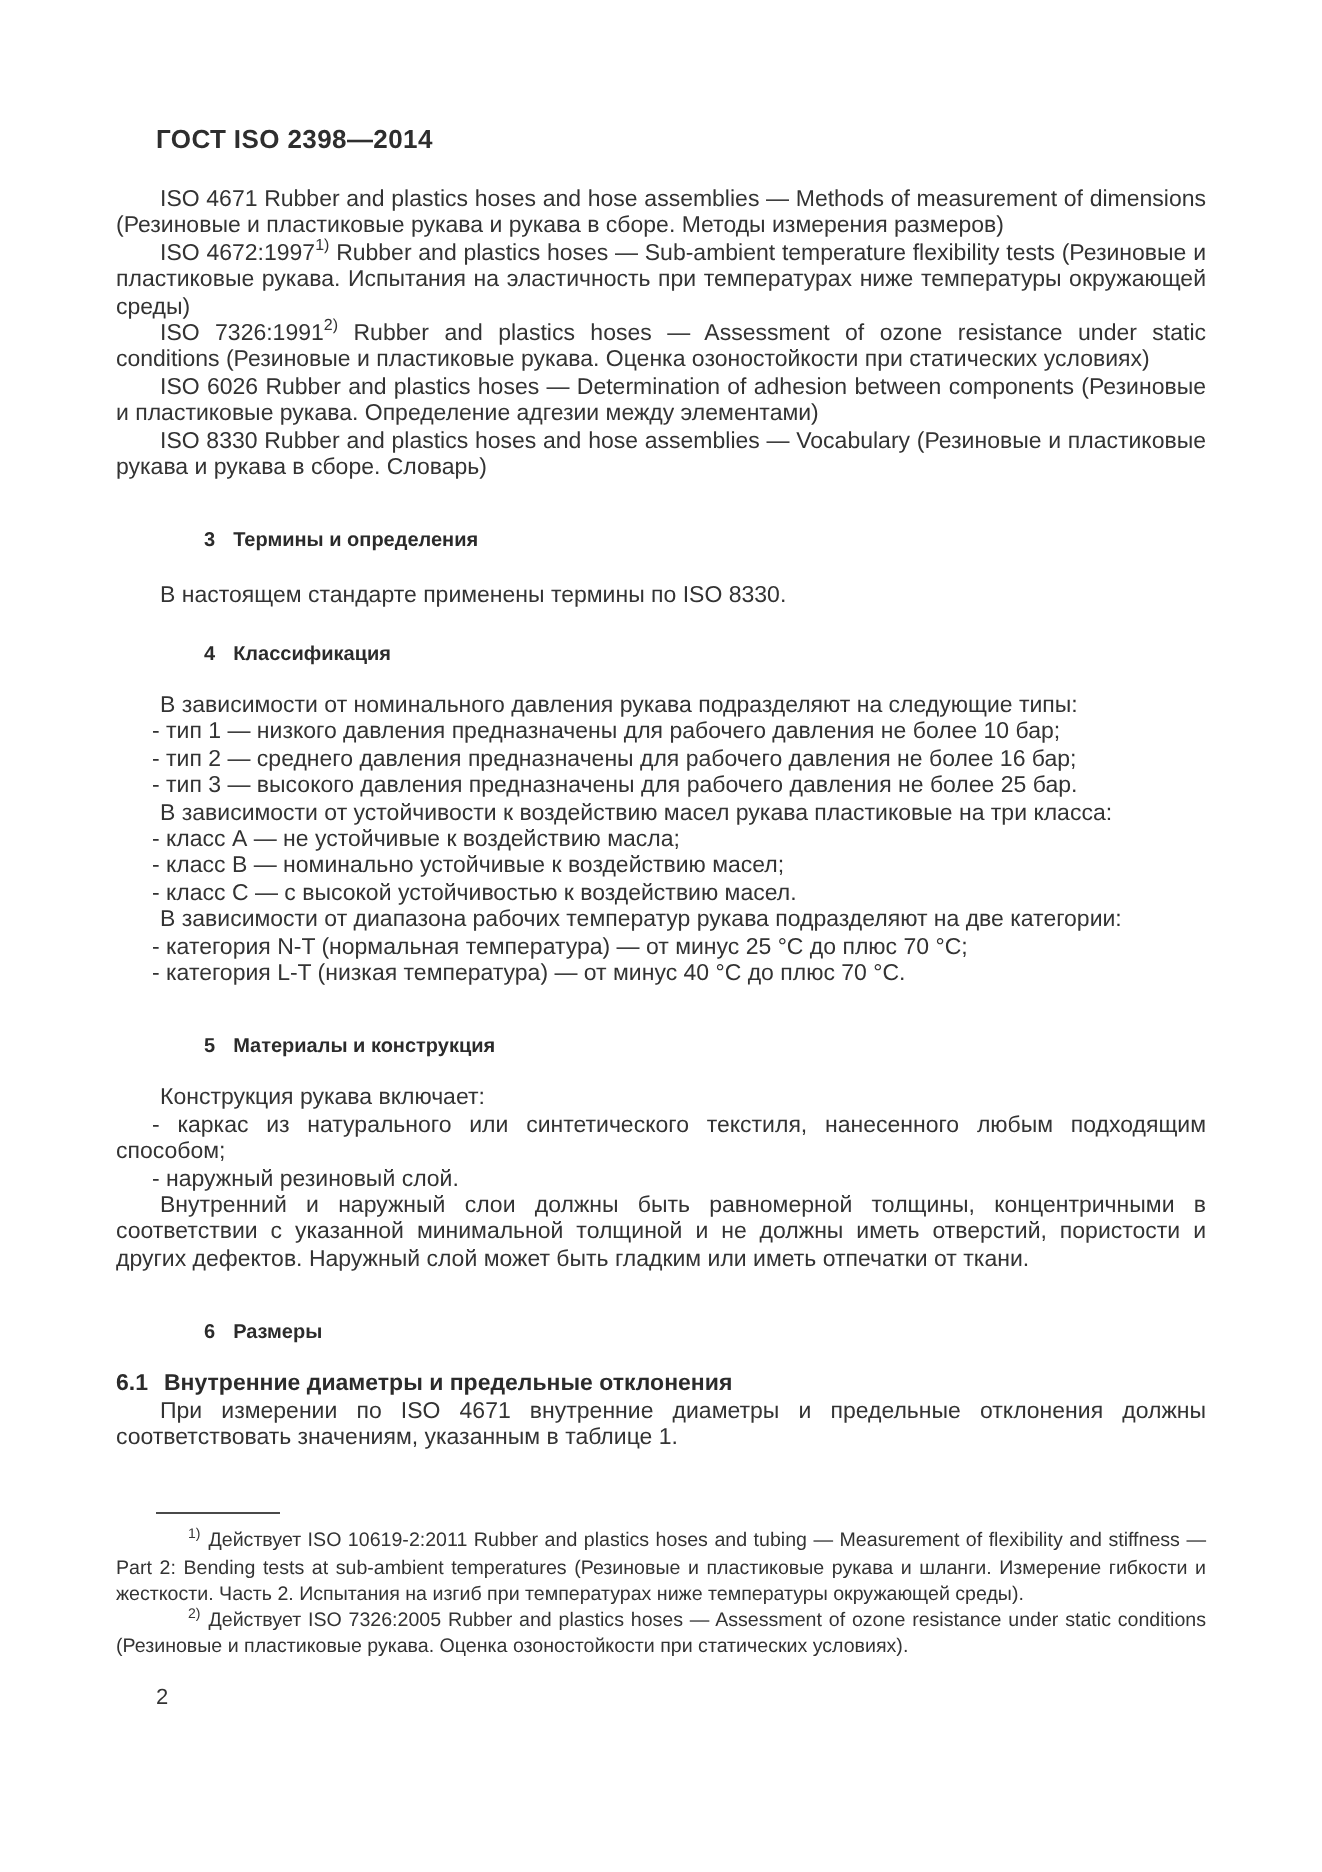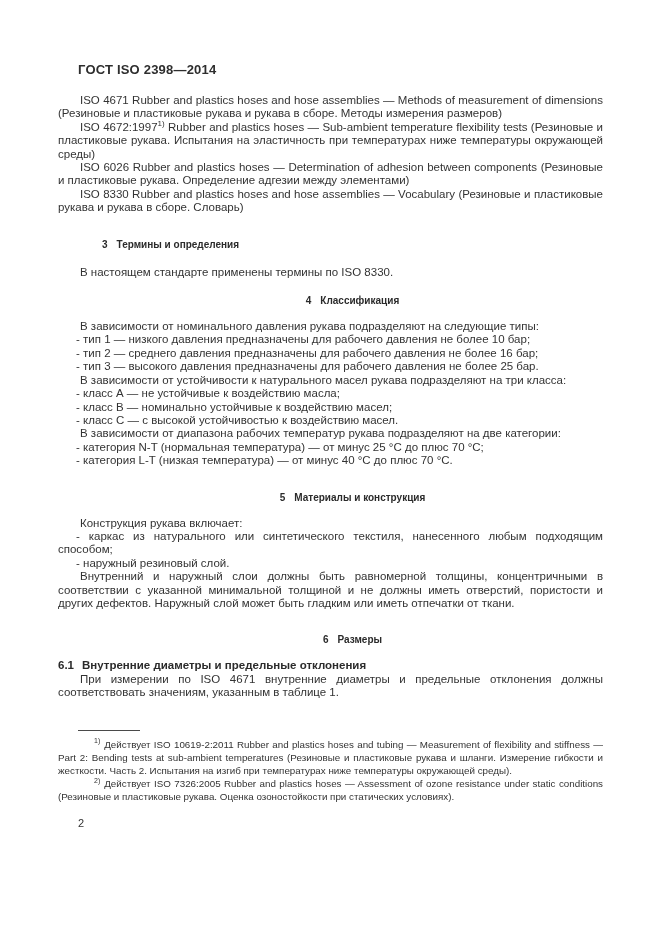--- a/index.html
+++ b/index.html
@@ -36,21 +36,21 @@
   }
   h2.sec-heading {
     font-size: 10px;
     font-weight: bold;
     color: #2b2b2b;
     margin: 22px 0 14px 44px;
     line-height: 15px;
   }
   h2.sec-heading .h-num { margin-right: 9px; }
   h2.after-para { margin-top: 14px; }
-  h2.mb-sm { margin-bottom: 12px; text-align: center; }
+  h2.mb-sm { margin-bottom: 12px; }
   .sub-heading {
     font-size: 11.5px;
     font-weight: bold;
     color: #2b2b2b;
     margin: 0 0 3px 36px;
     line-height: 13.4px;
   }
   .sub-heading .h-num { margin-right: 8px; }
   .sec4-block { margin-top: 12px; }
   .footnotes { margin-top: 30px; }
@@ -82,33 +82,34 @@
 <body>
 
 <div class="page">
 
   <div class="doc-header">ГОСТ ISO 2398—2014</div>
 
   <div class="body-text">
 
     <p class="para"><span>ISO 4671 Rubber and plastics hoses and hose assemblies — Methods of measurement of dimensions (Резиновые и пластиковые рукава и рукава в сборе. Методы измерения размеров)</span><sup class="ref-sup"></sup><span></span></p>
     <p class="para"><span>ISO 4672:1997</span><sup class="ref-sup">1)</sup><span> Rubber and plastics hoses — Sub-ambient temperature flexibility tests (Резиновые и пластиковые рукава. Испытания на эластичность при температурах ниже температуры окружающей среды)</span></p>
+    <p class="para"><span>ISO 7326:1991</span><sup class="ref-sup">2)</sup><span> Rubber and plastics hoses — Assessment of ozone resistance under static conditions (Резиновые и пластиковые рукава. Оценка озоностойкости при статических условиях)</span></p>
     <p class="para"><span>ISO 6026 Rubber and plastics hoses — Determination of adhesion between components (Резиновые и пластиковые рукава. Определение адгезии между элементами)</span><sup class="ref-sup"></sup><span></span></p>
     <p class="para"><span>ISO 8330 Rubber and plastics hoses and hose assemblies — Vocabulary (Резиновые и пластиковые рукава и рукава в сборе. Словарь)</span><sup class="ref-sup"></sup><span></span></p>
 
     <h2 class="sec-heading"><span class="h-num">3</span><span>Термины и определения</span></h2>
     <p class="para">В настоящем стандарте применены термины по ISO 8330.</p>
 
     <h2 class="sec-heading after-para mb-sm"><span class="h-num">4</span><span>Классификация</span></h2>
     <div class="sec4-block">
       <p class="para">В зависимости от номинального давления рукава подразделяют на следующие типы:</p>
       <p class="item">- тип 1 — низкого давления предназначены для рабочего давления не более 10 бар;</p>
       <p class="item">- тип 2 — среднего давления предназначены для рабочего давления не более 16 бар;</p>
       <p class="item">- тип 3 — высокого давления предназначены для рабочего давления не более 25 бар.</p>
-      <p class="para">В зависимости от устойчивости к натурального масел рукава подразделяют на три класса:</p>
+      <p class="para">В зависимости от устойчивости к воздействию масел рукава пластиковые на три класса:</p>
       <p class="item">- класс А — не устойчивые к воздействию масла;</p>
       <p class="item">- класс В — номинально устойчивые к воздействию масел;</p>
       <p class="item">- класс С — с высокой устойчивостью к воздействию масел.</p>
       <p class="para">В зависимости от диапазона рабочих температур рукава подразделяют на две категории:</p>
       <p class="item">- категория N-T (нормальная температура) — от минус 25 °С до плюс 70 °С;</p>
       <p class="item">- категория L-T (низкая температура) — от минус 40 °С до плюс 70 °С.</p>
     </div>
 
     <h2 class="sec-heading mb-sm"><span class="h-num">5</span><span>Материалы и конструкция</span></h2>
     <div>

